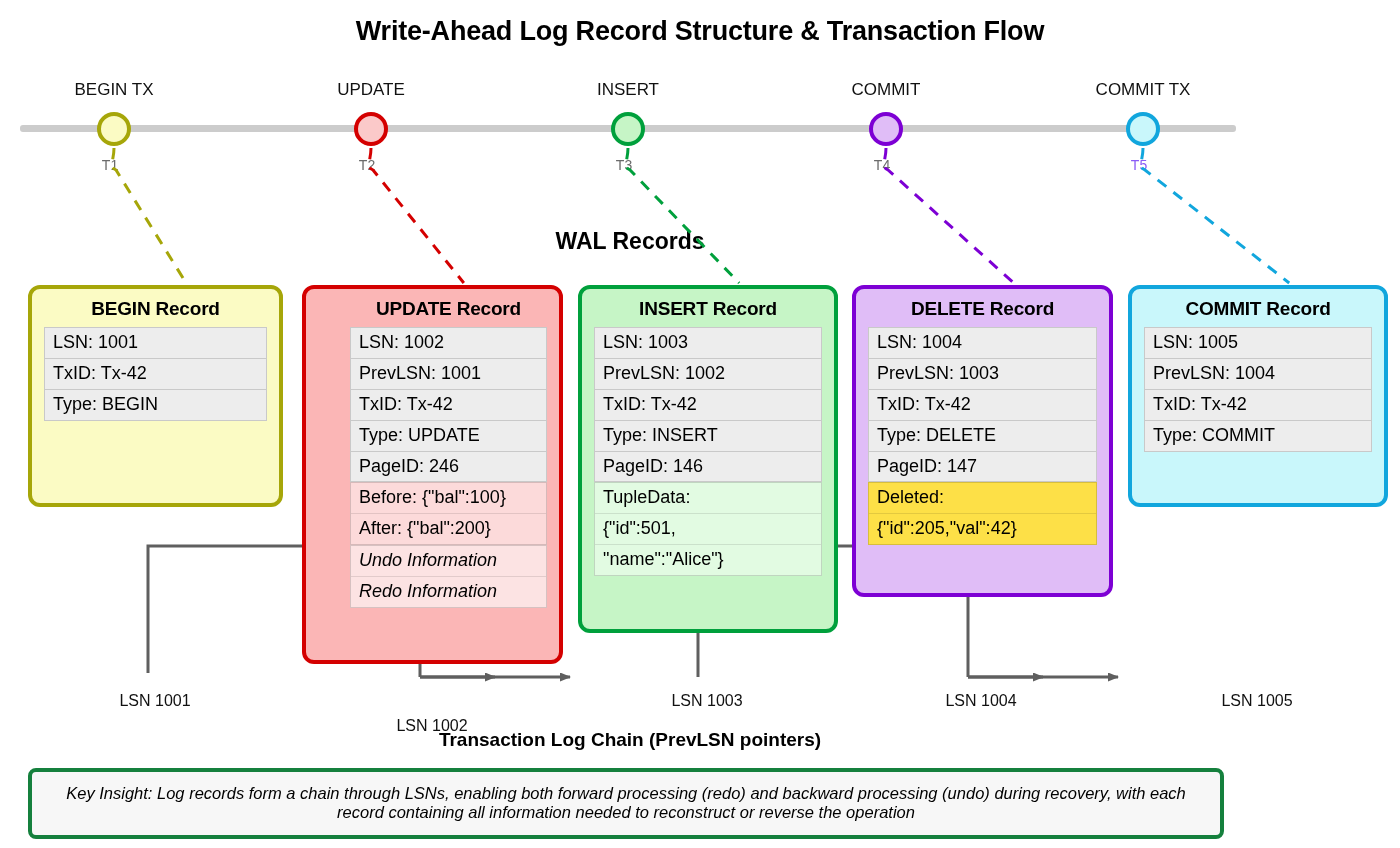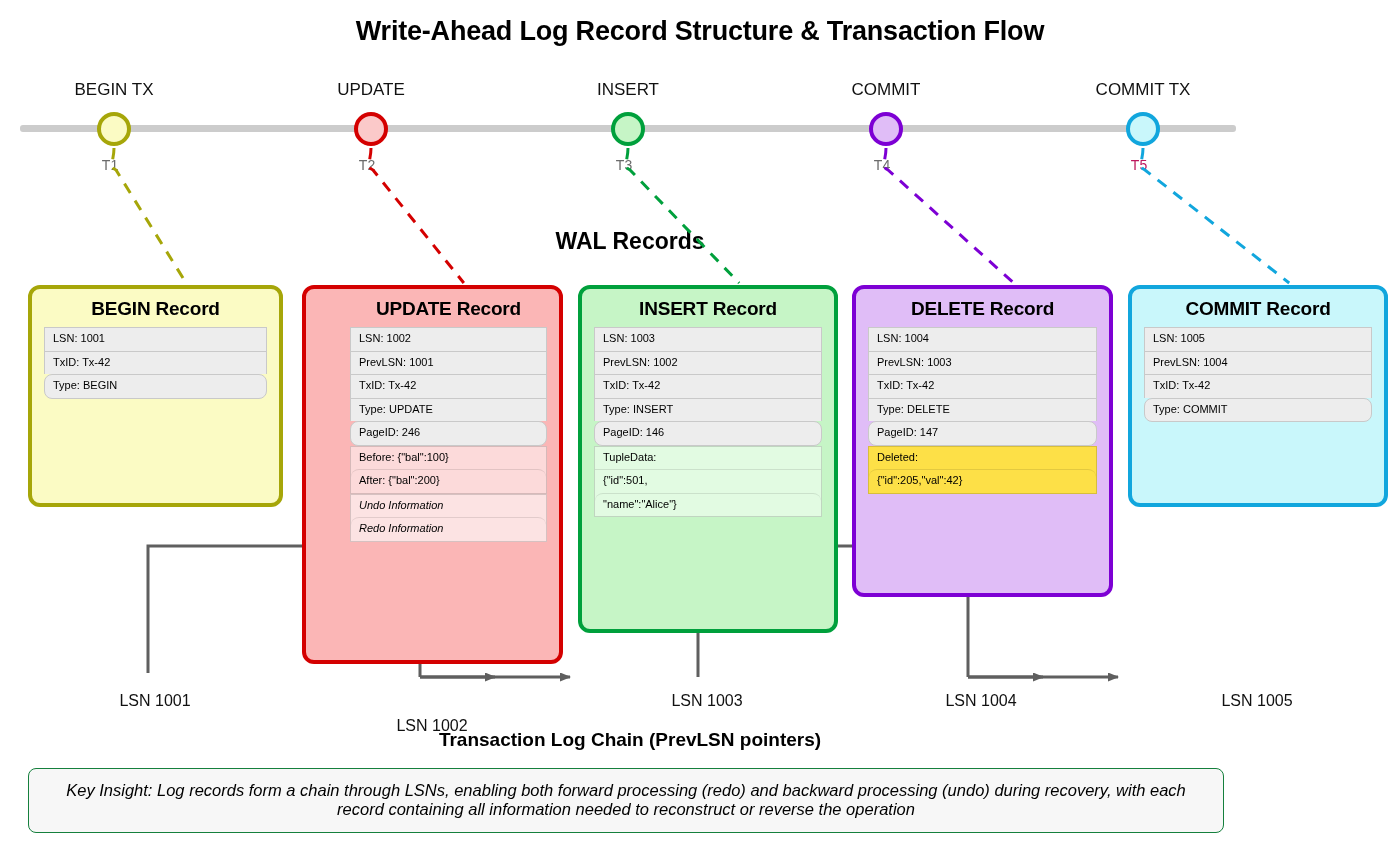--- a/index.html
+++ b/index.html
@@ -54,26 +54,26 @@
   }
   .card-title{
     text-align:center;font-size:19px;font-weight:bold;
     margin-bottom:7px;letter-spacing:-0.2px;
   }
   .fields{display:block;}
   .field{
     background:#ededed;
     border:1px solid #c9c9c9;
     border-bottom:none;
-    font-size:11px;
+    font-size:18px;
     padding:5px 8px 6px 8px;
     line-height:1.05;
     white-space:nowrap;
   }
-  .field:last-child{border-bottom:1px solid #c9c9c9;border-radius:8px;}
+  .field:last-child{border-bottom:1px solid #c9c9c9;}
   .grp{
     border:1px solid rgba(0,0,0,.15);
     margin-top:0;
   }
   .grp .field{
     background:transparent;border:none;border-bottom:none;
   }
   .grp .field + .field{border-top:1px solid rgba(0,0,0,.10);}
   .grp.italic .field{font-style:italic;}
 
@@ -86,21 +86,21 @@
     font-size:16px;color:#111;white-space:nowrap;
   }
 
   
   .chain-cap{
     position:absolute;left:0;top:729px;width:1260px;
     text-align:center;font-size:19px;font-weight:bold;
   }
   .insight{
     position:absolute;left:28px;top:768px;width:1196px;
-    border:1px solid #15803d;border-radius:8px;background:#f7f7f7;
+    border:4px solid #15803d;border-radius:8px;background:#f7f7f7;
     padding:12px 18px;box-sizing:border-box;
     text-align:center;font-style:italic;font-size:16.5px;
     line-height:1.18;
   }
 </style>
 </head>
 <body>
 
 <div id="stage">
 
@@ -115,21 +115,21 @@
       <div class="tl-dot" style="left: 371px; top: 129px; border-color: rgb(212, 0, 0); background: rgb(251, 201, 201);"></div>
       <div class="tl-tick" style="left: 367px; top: 157px; color: rgb(107, 107, 107);">T2</div>
       <div class="tl-label" style="left: 628px; top: 80px;">INSERT</div>
       <div class="tl-dot" style="left: 628px; top: 129px; border-color: rgb(0, 160, 60); background: rgb(198, 245, 198);"></div>
       <div class="tl-tick" style="left: 624px; top: 157px; color: rgb(107, 107, 107);">T3</div>
       <div class="tl-label" style="left: 886px; top: 80px;">COMMIT</div>
       <div class="tl-dot" style="left: 886px; top: 129px; border-color: rgb(125, 0, 212); background: rgb(224, 189, 247);"></div>
       <div class="tl-tick" style="left: 882px; top: 157px; color: rgb(107, 107, 107);">T4</div>
       <div class="tl-label" style="left: 1143px; top: 80px;">COMMIT TX</div>
       <div class="tl-dot" style="left: 1143px; top: 129px; border-color: rgb(17, 166, 221); background: rgb(201, 247, 251);"></div>
-      <div class="tl-tick" style="left: 1139px; top: 157px; color: #be185d;">T5</div>
+      <div class="tl-tick" style="left: 1139px; top: 157px; color: #8b5cf6;">T5</div>
     </div>
 
   <div class="sec-head">WAL Records</div>
 
   <svg class="overlay" viewBox="0 0 1400 848">
     <defs>
       <marker id="ah" markerWidth="11" markerHeight="9" refX="10" refY="4.5" orient="auto" markerUnits="userSpaceOnUse">
         <path d="M0,0 L11,4.5 L0,9 z" fill="#5f5f5f"></path>
       </marker>
     </defs>

